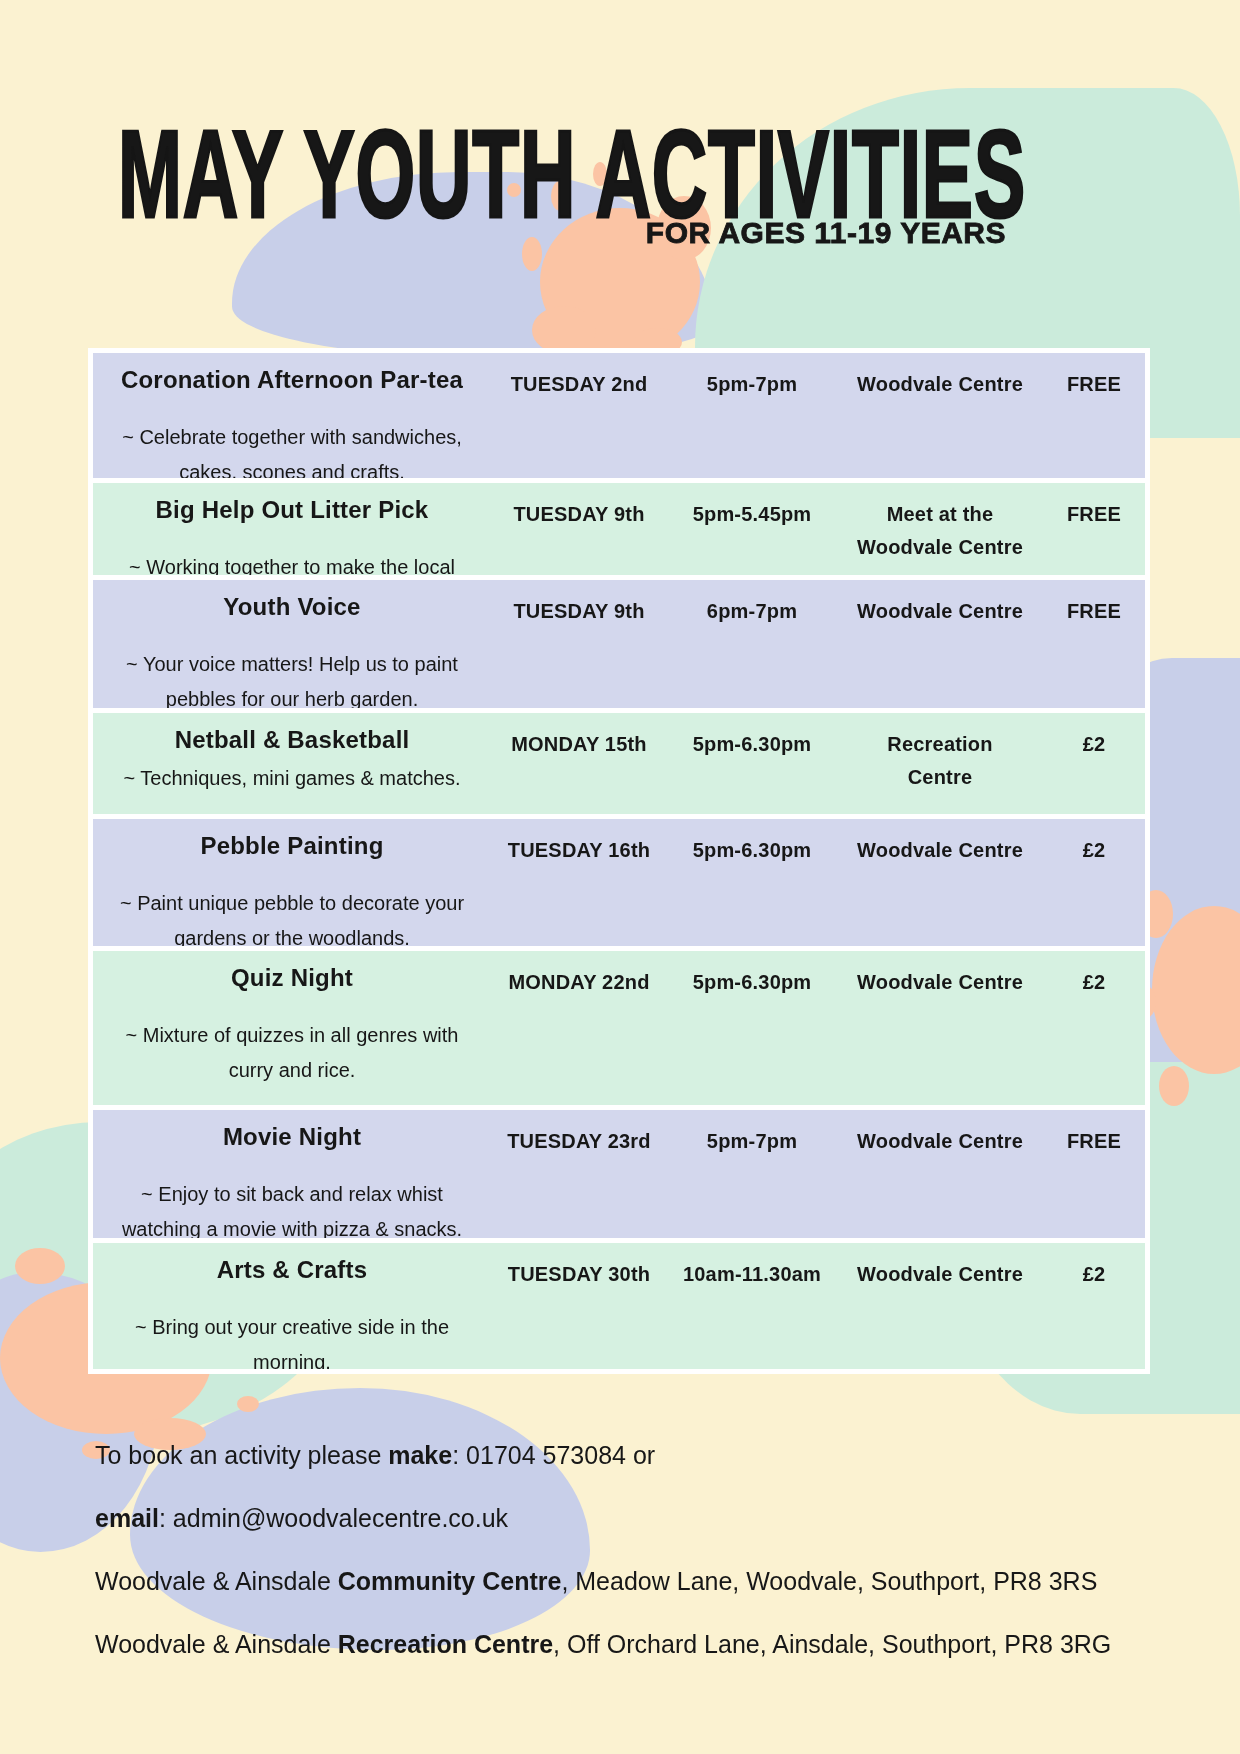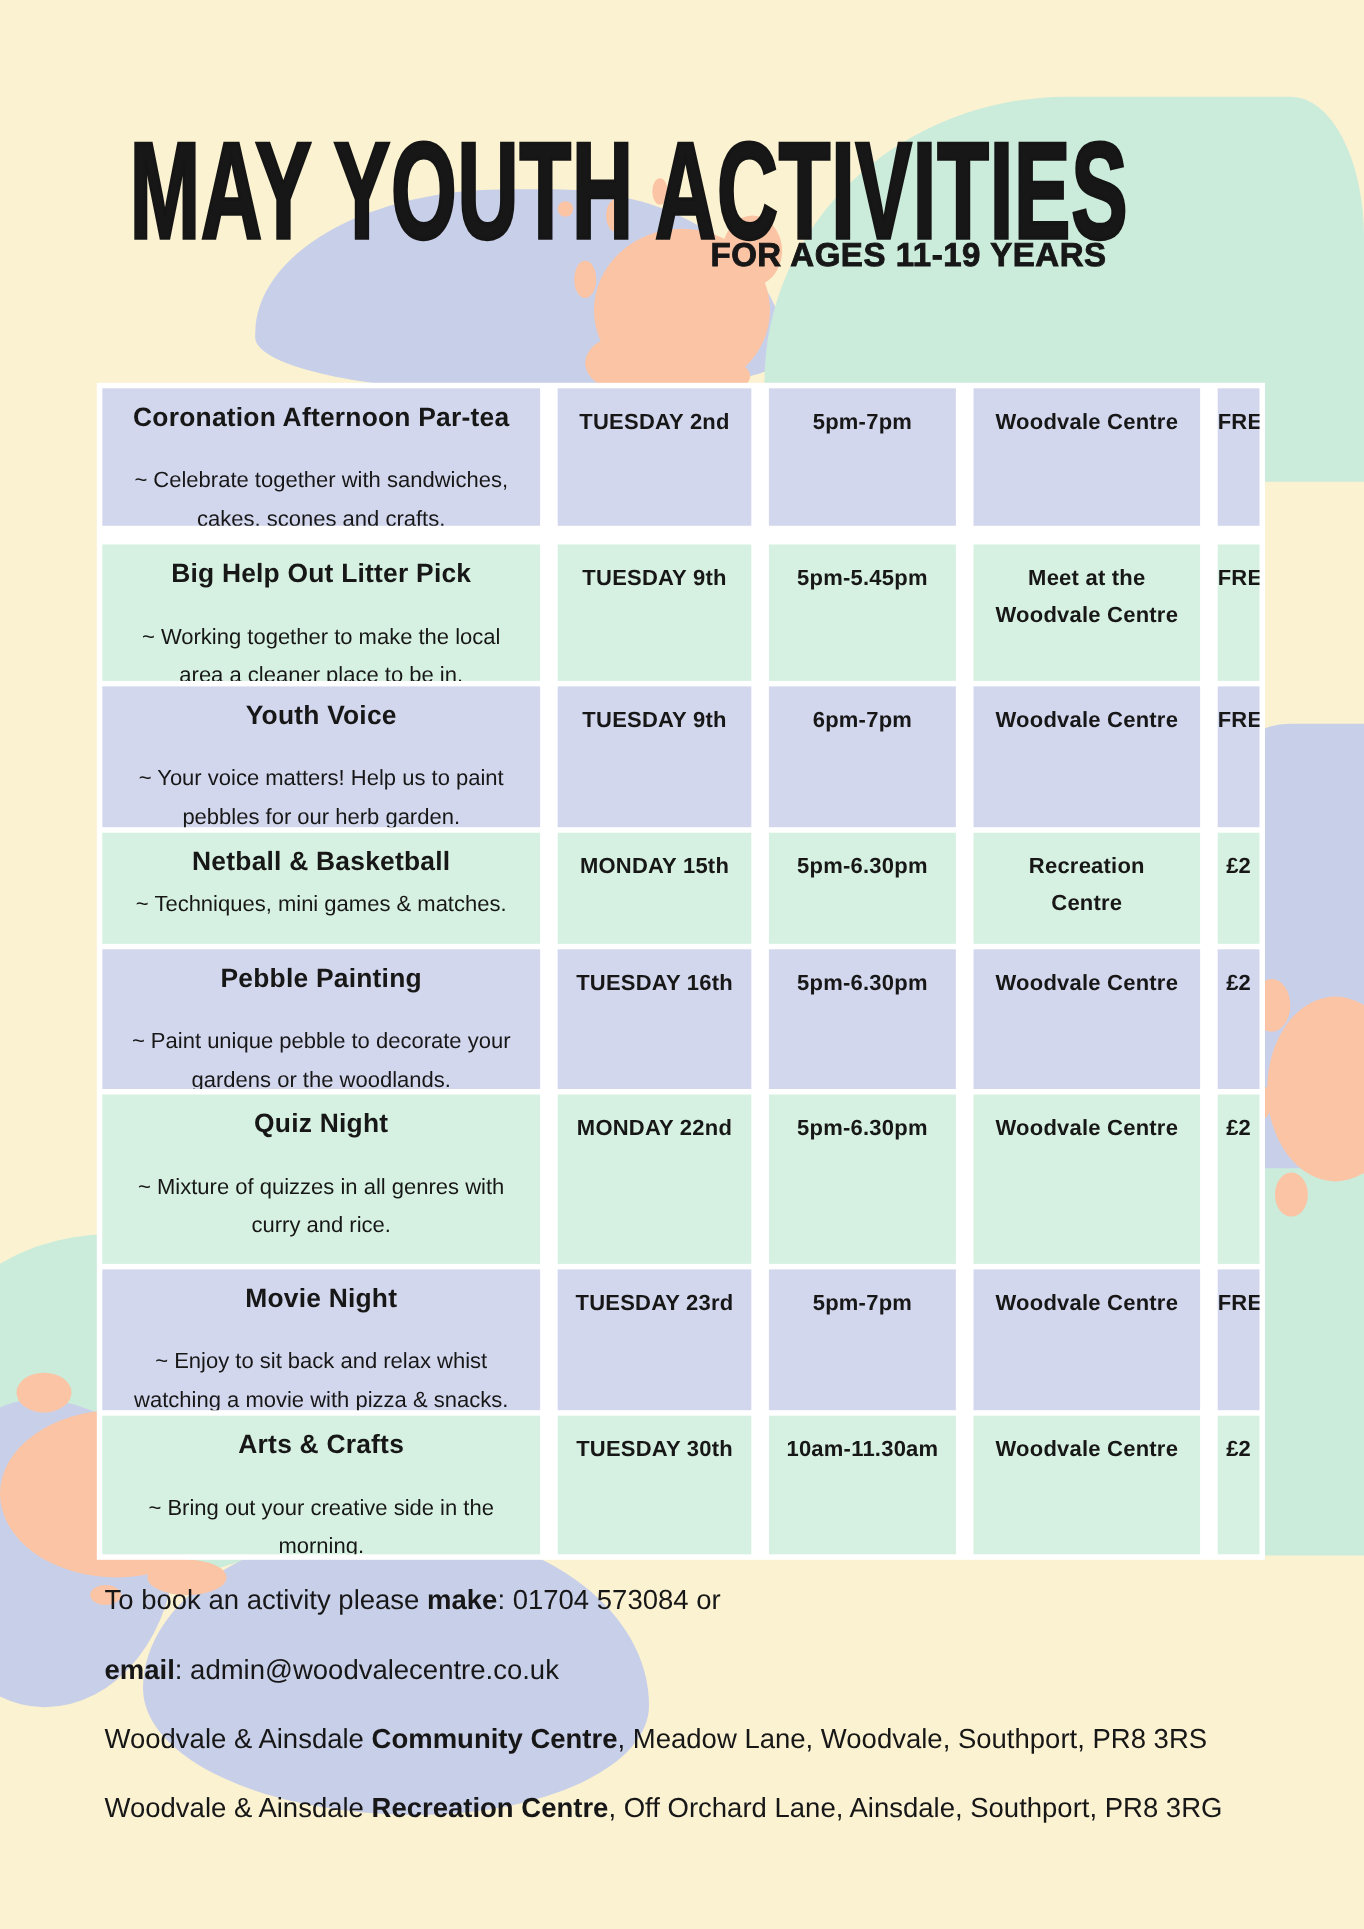--- a/index.html
+++ b/index.html
@@ -60,24 +60,24 @@
   .schedule{
     position:absolute; left:88px; top:348px; z-index:2;
     width:1062px;
     background:var(--c-table_frame,#FFFFFF);
     padding:5px;
     display:flex; flex-direction:column; gap:5px;
   }
   .row{
     display:grid;
     grid-template-columns:398px 176px 170px 206px 1fr;
-    gap:16px;
+    gap:0;
   }
   .schedule .row:nth-of-type(1){ height:125px; }
-  .schedule .row:nth-of-type(2){ height:124px;margin-top:12px; }
+  .schedule .row:nth-of-type(2){ height:92px; }
   .schedule .row:nth-of-type(3){ height:128px; }
   .schedule .row:nth-of-type(4){ height:101px;border-radius:31px; }
   .schedule .row:nth-of-type(5){ height:127px; }
   .schedule .row:nth-of-type(6){ height:154px; }
   .schedule .row:nth-of-type(7){ height:128px; }
   .schedule .row:nth-of-type(8){ height:126px; }
   .cell{ text-align:center; overflow:hidden; }
   .row.lavender .cell{ background:var(--c-cell_lavender,#D3D7ED); }
   .row.mint .cell{ background:var(--c-cell_mint,#D6F1E1); }
   .activity-title{

